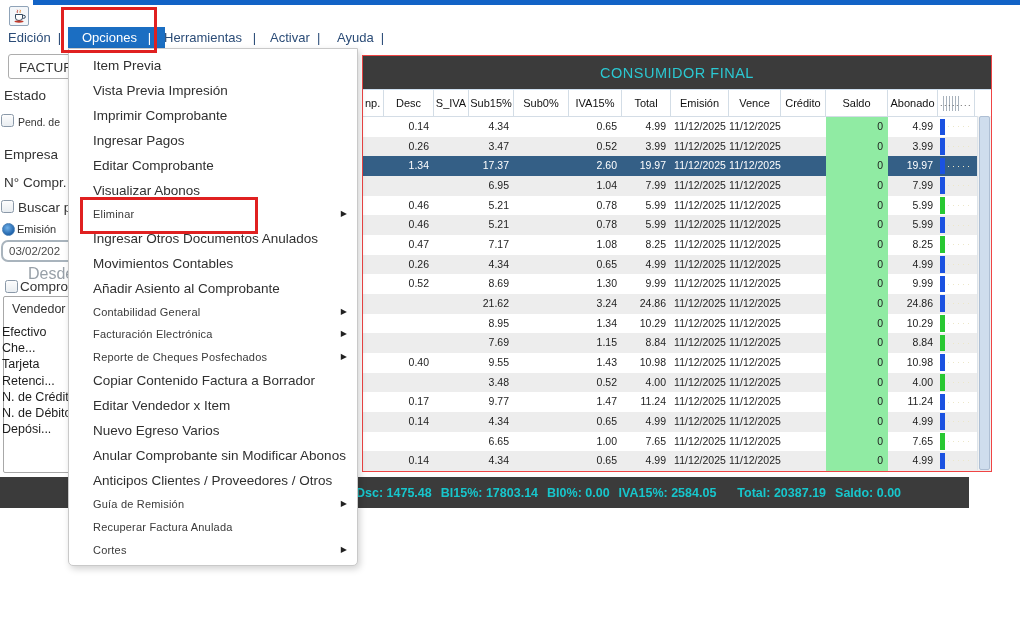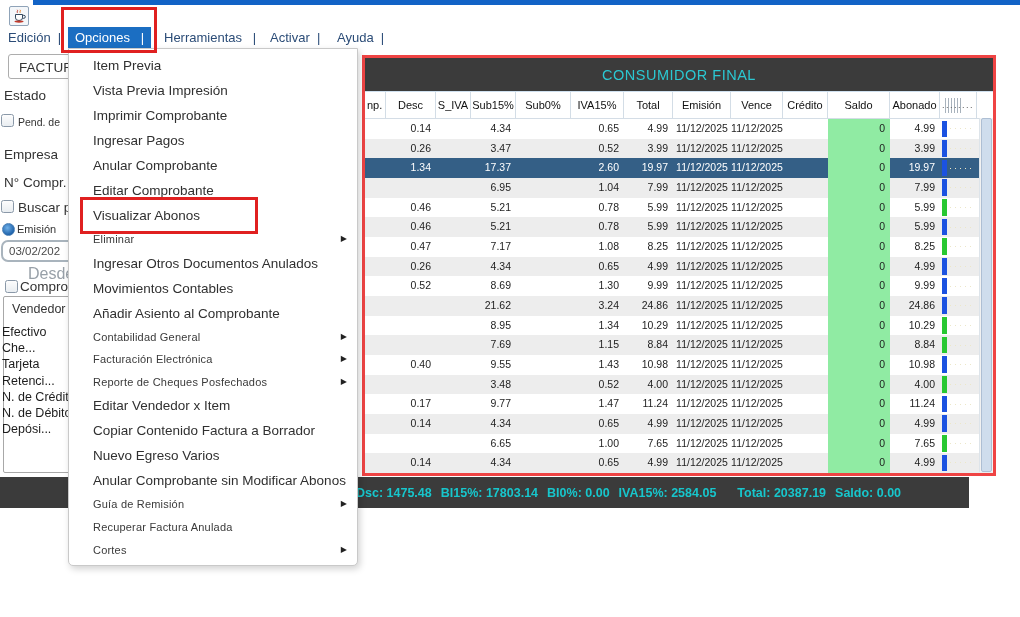--- a/index.html
+++ b/index.html
@@ -10,21 +10,21 @@
   }
   
   .topstrip{position:absolute;left:33px;right:0;top:0;height:5px;background:#1263C6;}
   .java-btn{position:absolute;left:9px;top:6px;width:20px;height:20px;
     border:1px solid #8fa3b8;background:#f4f7fa;padding:1px;box-sizing:border-box;border-radius:2px;}
   .java-btn svg{display:block;width:100%;height:100%;}
   
   .menubar{position:absolute;left:0;top:27px;height:22px;width:100%;font-size:13px;color:#2B4C77;}
   .mb-item{position:absolute;top:3px;white-space:pre;cursor:default;}
   .mb-opciones{top:0;height:21px;line-height:21px;background:#1B6EC2;color:#ffffff;
-    text-align:center;padding:0 7px;white-space:pre;}
+    text-align:center;padding:0 14px;white-space:pre;}
   
   .redbox{position:absolute;border:3px solid #E02020;z-index:60;pointer-events:none;}
   .redbox-opciones{left:61px;top:7px;width:90px;height:40px;}
   .redbox-visualizar{left:80px;top:197px;width:172px;height:31px;}
   
   .sidebar{position:absolute;left:0;top:52px;width:100px;z-index:1;color:#333;}
   .sb-abs{position:absolute;white-space:nowrap;}
   .factur-tab{left:8px;top:2px;width:76px;height:25px;line-height:25px;border:1px solid #adadad;
     border-radius:3px;background:#fff;padding-left:10px;font-size:13.5px;box-sizing:border-box;}
   .lbl{font-size:13.5px;}
@@ -34,21 +34,21 @@
   .radio{width:13px;height:13px;border-radius:50%;border:1px solid #4a7fb5;
     background:radial-gradient(circle at 40% 35%, #6fb0e8, #1b5fa8 75%);box-sizing:border-box;display:inline-block;}
   .datebox{left:1px;top:188px;width:80px;height:22px;border:2px solid #a9b4bd;border-radius:7px;
     background:#fff;font-size:11.5px;color:#4a4a4a;line-height:18px;padding-left:6px;box-sizing:border-box;}
   .desde{left:28px;top:213px;font-size:16px;color:#98a0a8;}
   .vend-panel{left:3px;top:244px;width:84px;height:177px;border:1px solid #a8a8a8;border-radius:2px;box-sizing:border-box;}
   .vend-title{left:12px;top:250px;font-size:12.5px;color:#333;}
   .vend-list{position:absolute;left:2px;top:272px;font-size:12.5px;color:#1c1c1c;line-height:16.2px;}
   
   .tablewrap{position:absolute;left:362px;top:55px;width:628px;background:#fff;
-    border:3px solid #ef4444;box-sizing:content-box;}
+    border:1px solid #ef4444;box-sizing:content-box;}
   .tabletitle{height:33px;background:#3B3B3B;color:#2BC8D2;font-size:14.5px;letter-spacing:.5px;
     display:flex;align-items:center;justify-content:center;}
   .thead{height:26px;display:flex;border-top:1px solid #cfe0ef;border-bottom:1px solid #d4dde6;
     background:#fff;font-size:11px;color:#111;position:relative;}
   .th{display:flex;align-items:center;justify-content:center;border-right:1px solid #d3dde6;
     box-sizing:border-box;overflow:hidden;white-space:nowrap;}
   .th.left{justify-content:flex-start;padding-left:2px;}
   .th-dots{color:#555;font-size:9px;letter-spacing:1.5px;justify-content:flex-start;padding-left:4px;
     background:repeating-linear-gradient(90deg,#a8b2bc 0 1px,transparent 1px 3px);
     background-size:16px 15px;background-repeat:no-repeat;background-position:right 15px center;}
@@ -471,33 +471,33 @@
     <span class="tot-item">IVA15%: 2584.05</span>
     <span class="tot-item tot-total">Total: 20387.19</span>
     <span class="tot-item">Saldo: 0.00</span>
   </div>
 
 <div class="menupopup" id="menupopup">
     <div class="mi"><span>Item Previa</span></div>
     <div class="mi"><span>Vista Previa Impresión</span></div>
     <div class="mi"><span>Imprimir Comprobante</span></div>
     <div class="mi"><span>Ingresar Pagos</span></div>
-    <div class="mi"><span>Anular Comprobante</span></div>
     <div class="mi"><span>Editar Comprobante</span></div>
     <div class="mi"><span>Visualizar Abonos</span></div>
     <div class="mi small"><span>Eliminar</span><span class="arrow">▶</span></div>
     <div class="mi"><span>Ingresar Otros Documentos Anulados</span></div>
     <div class="mi"><span>Movimientos Contables</span></div>
     <div class="mi"><span>Añadir Asiento al Comprobante</span></div>
     <div class="mi small"><span>Contabilidad General</span><span class="arrow">▶</span></div>
     <div class="mi small"><span>Facturación Electrónica</span><span class="arrow">▶</span></div>
     <div class="mi small"><span>Reporte de Cheques Posfechados</span><span class="arrow">▶</span></div>
+    <div class="mi"><span>Copiar Contenido Factura a Borrador</span></div>
     <div class="mi"><span>Editar Vendedor x Item</span></div>
-    <div class="mi"><span>Copiar Contenido Factura a Borrador</span></div>
     <div class="mi"><span>Nuevo Egreso Varios</span></div>
     <div class="mi"><span>Anular Comprobante sin Modificar Abonos</span></div>
+    <div class="mi"><span>Anticipos Clientes / Proveedores / Otros</span></div>
     <div class="mi small"><span>Guía de Remisión</span><span class="arrow">▶</span></div>
     <div class="mi small"><span>Recuperar Factura Anulada</span></div>
     <div class="mi small"><span>Cortes</span><span class="arrow">▶</span></div>
   </div>
 
 <div class="redbox redbox-opciones"></div>
 <div class="redbox redbox-visualizar"></div>
 
 </body></html>

